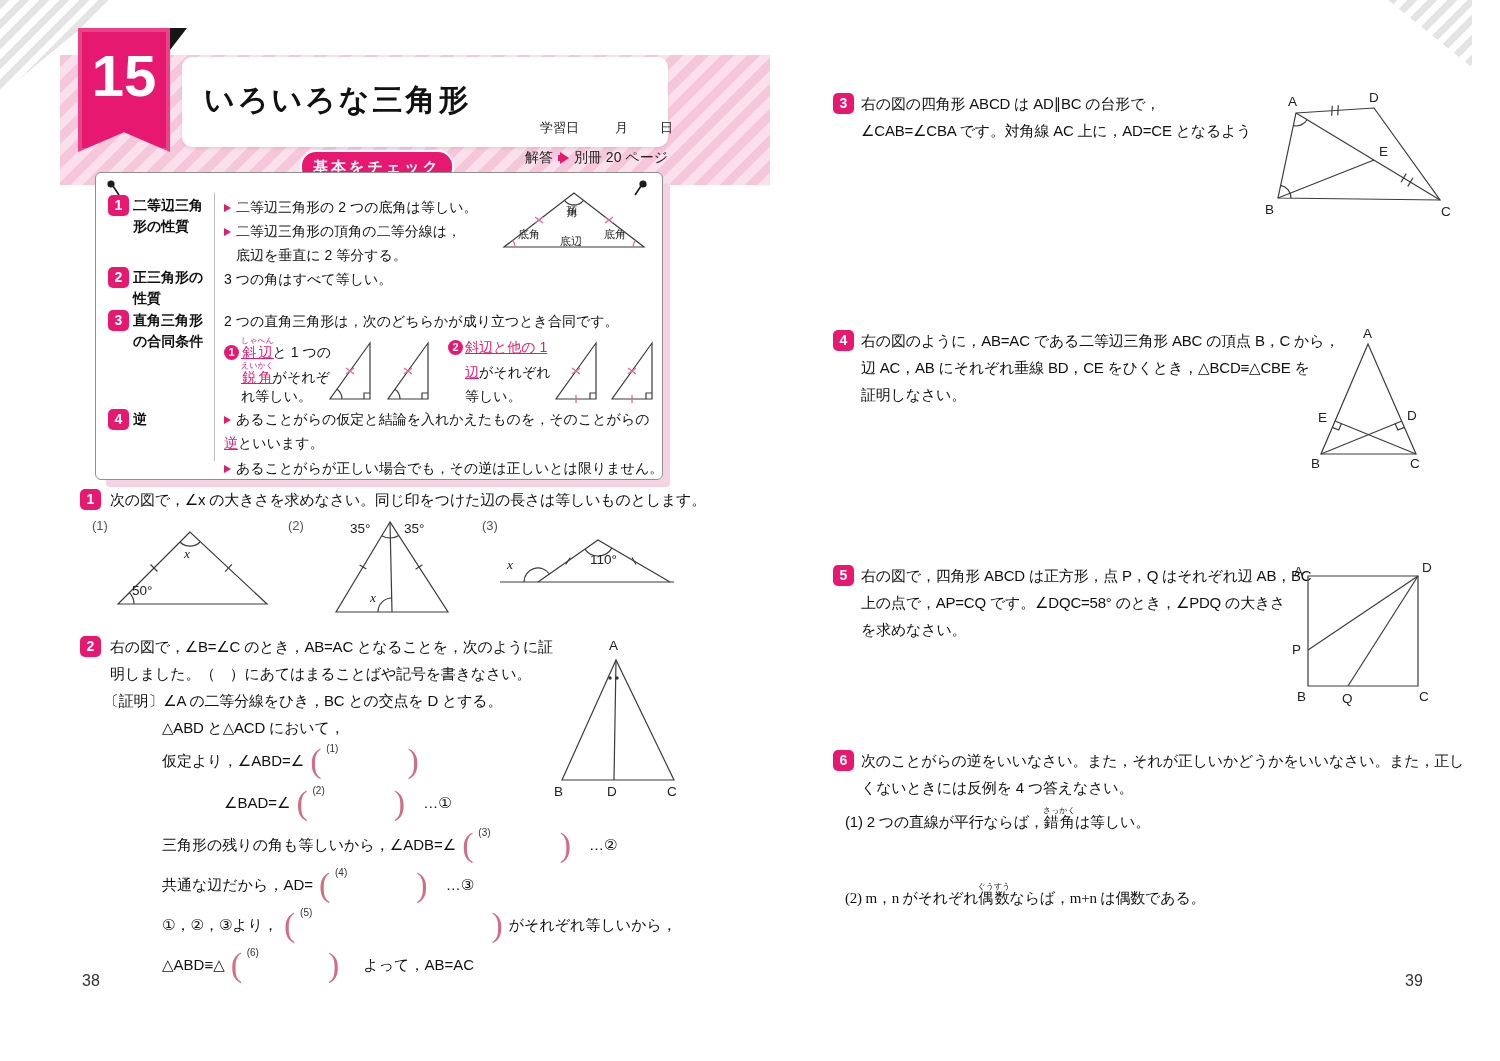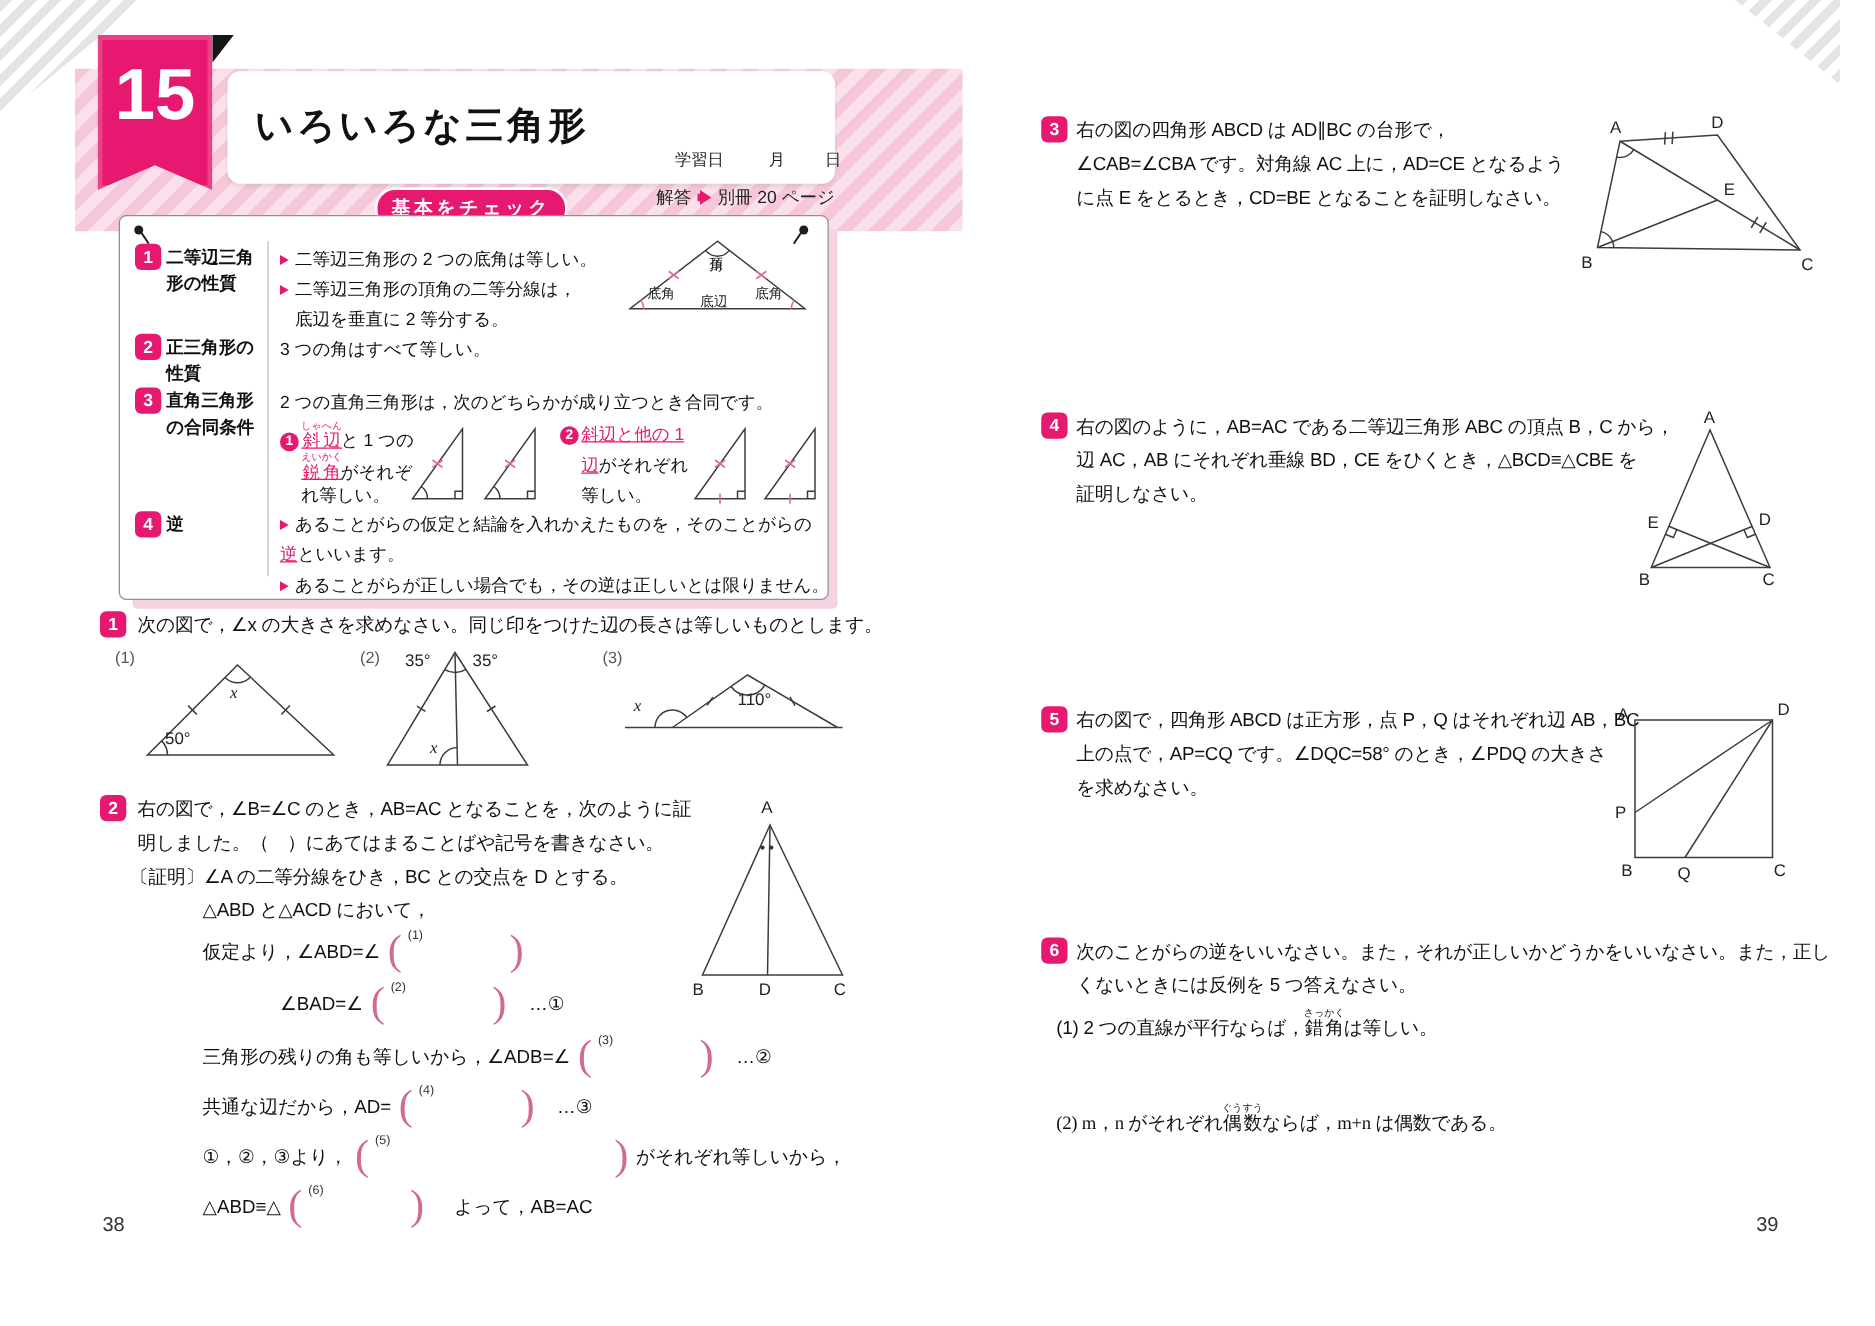--- a/index.html
+++ b/index.html
@@ -196,21 +196,21 @@
       <path class="ln" d="M68,18 A14,14 0 0 0 88,18"></path>
       <path class="ln" d="M22,80 A16,16 0 0 0 17.3,68.7"></path>
       <line class="ln" x1="38.5" y1="40.5" x2="45.5" y2="47.5"></line>
       <line class="ln" x1="119.9" y1="40.4" x2="113.1" y2="47.6"></line>
     </svg>
     <span class="abs dlabel math" style="left:72px;top:22px;">x</span>
     <span class="abs dlabel" style="left:20px;top:59px;">50°</span>
   </div>
 
   <span class="abs plabel" style="left:288px;top:518px;">(2)</span>
-  <div class="abs" style="left:300px;top:512px;">
+  <div class="abs" style="left:326px;top:512px;">
     <svg width="135" height="105">
       <path class="ln" d="M64,10 L10,100 L122,100 Z"></path>
       <line class="ln" x1="64" y1="10" x2="66" y2="100"></line>
       <path class="ln" d="M55.8,23.7 A16,16 0 0 0 64.4,26"></path>
       <path class="ln" d="M64.4,26 A16,16 0 0 0 72.7,23.5"></path>
       <path class="ln" d="M52,100 A14,14 0 0 1 65.7,86"></path>
       <line class="ln" x1="33.6" y1="52.9" x2="40.4" y2="57.1"></line>
       <line class="ln" x1="96.4" y1="52.8" x2="89.6" y2="57.2"></line>
     </svg>
     <span class="abs dlabel" style="left:24px;top:9px;">35°</span>
@@ -309,21 +309,20 @@
     <span class="abs dlabel" style="left:6px;top:146px;">B</span>
     <span class="abs dlabel" style="left:59px;top:146px;">D</span>
     <span class="abs dlabel" style="left:119px;top:146px;">C</span>
   </div>
 
   <div class="abs pagenum" style="left:82px;top:972px;">38</div>
 
   <div class="abs numbadge" style="left:833px;top:93px;">3</div>
   <div class="abs tline" style="left:861px;top:95px;">右の図の四角形 ABCD は AD∥BC の台形で，</div>
   <div class="abs tline" style="left:861px;top:122px;">∠CAB=∠CBA です。対角線 AC 上に，AD=CE となるよう</div>
-  <div class="abs tline" style="left:861px;top:149px;">に点 E をとるとき，CD=BE となることを証明しなさい。</div>
   <div class="abs" style="left:1252px;top:86px;width:210px;height:140px;">
     <svg width="210" height="135">
       <path class="ln" d="M44,27 L122,22 L188,114 L26,112 Z"></path>
       <line class="ln" x1="44" y1="27" x2="188" y2="114"></line>
       <line class="ln" x1="26" y1="112" x2="122" y2="74"></line>
       <path class="ln" d="M41.3,39.7 A13,13 0 0 0 55.1,33.7"></path>
       <path class="ln" d="M28.7,99.3 A13,13 0 0 1 39,112.2"></path>
       <line class="ln" x1="80.3" y1="19.7" x2="79.7" y2="29.7"></line>
       <line class="ln" x1="86.3" y1="19.3" x2="85.7" y2="29.3"></line>
       <line class="ln" x1="154.2" y1="87.6" x2="149" y2="96.2"></line>
@@ -368,21 +367,21 @@
     <span class="abs dlabel" style="left:6px;top:6px;">A</span>
     <span class="abs dlabel" style="left:134px;top:2px;">D</span>
     <span class="abs dlabel" style="left:4px;top:84px;">P</span>
     <span class="abs dlabel" style="left:9px;top:131px;">B</span>
     <span class="abs dlabel" style="left:54px;top:133px;">Q</span>
     <span class="abs dlabel" style="left:131px;top:131px;">C</span>
   </div>
 
   <div class="abs numbadge" style="left:833px;top:750px;">6</div>
   <div class="abs tline" style="left:861px;top:752px;">次のことがらの逆をいいなさい。また，それが正しいかどうかをいいなさい。また，正し</div>
-  <div class="abs tline" style="left:861px;top:779px;">くないときには反例を 5 つ答えなさい。</div>
+  <div class="abs tline" style="left:861px;top:779px;">くないときには反例を 4 つ答えなさい。</div>
   <div class="abs tline" style="left:845px;top:806px;">
     <span>(1) 2 つの直線が平行ならば，</span><ruby><span>錯角</span><rt>さっかく</rt></ruby><span>は等しい。</span>
   </div>
   <div class="abs tline" style="left:845px;top:882px;font-family:Liberation Serif, serif;">
     <span>(2) m，n がそれぞれ</span><ruby><span>偶数</span><rt>ぐうすう</rt></ruby><span>ならば，m+n は偶数である。</span>
   </div>
 
   <div class="abs pagenum" style="left:1405px;top:972px;">39</div>
 
 </div>

